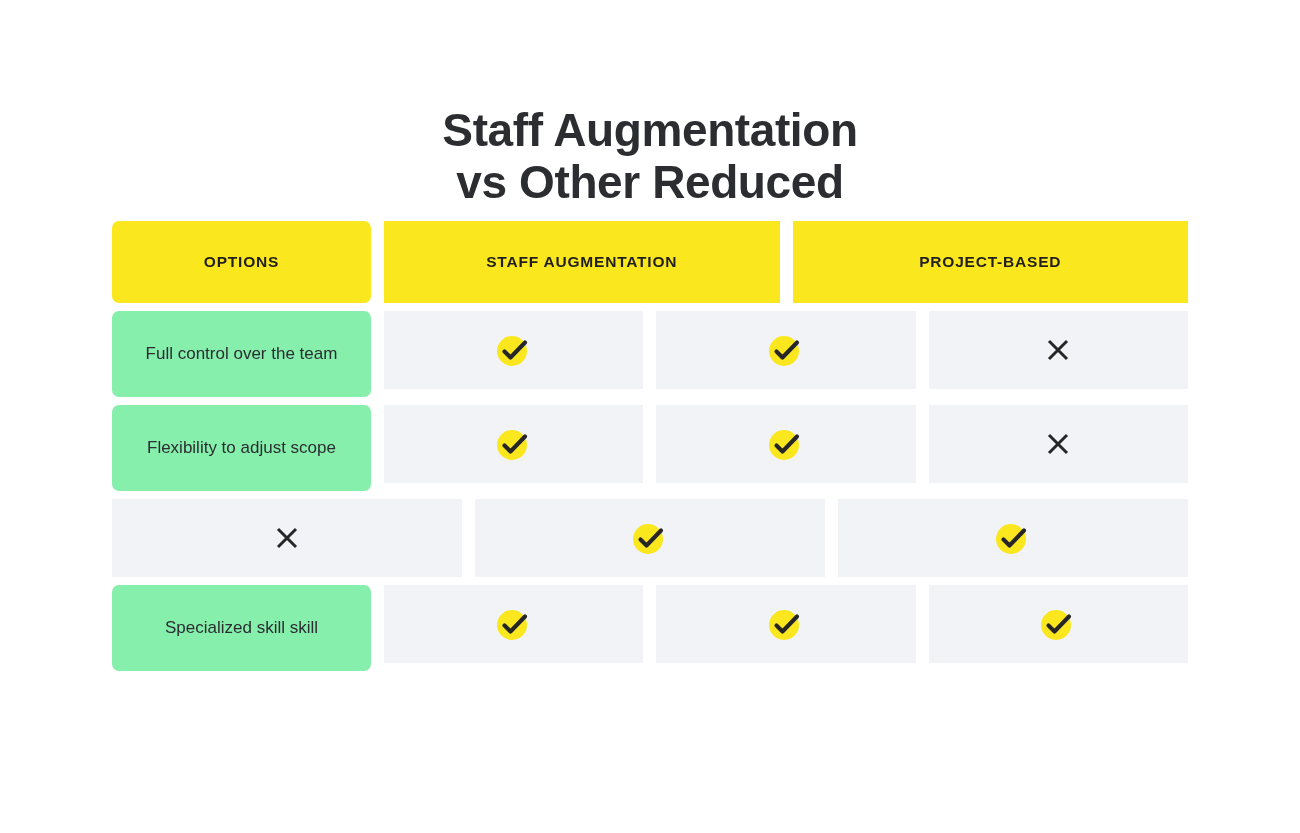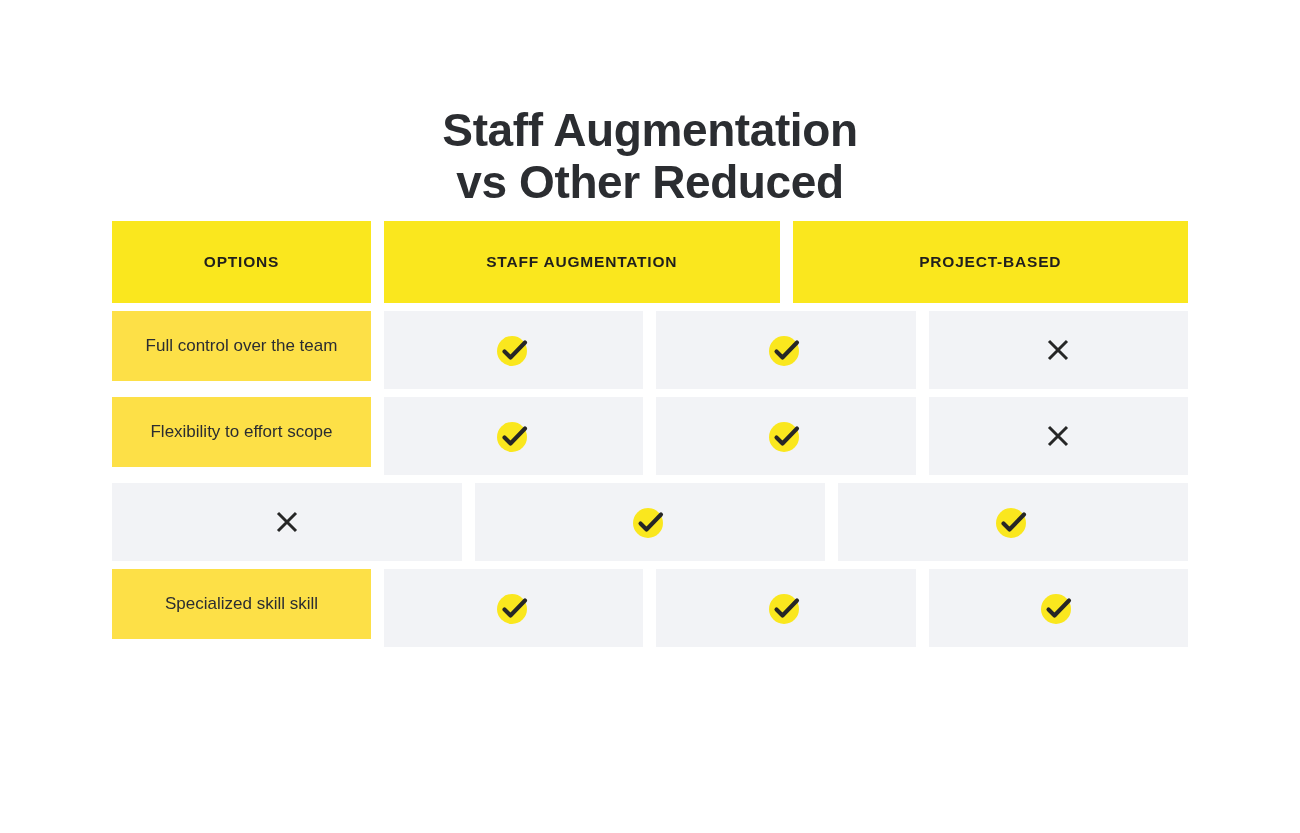--- a/index.html
+++ b/index.html
@@ -53,20 +53,21 @@
     margin-bottom: 8px;
   }
   .row:last-child {
     margin-bottom: 0;
   }
 
   .cell-label {
     flex: 0 0 259px;
     width: 259px;
     box-sizing: border-box;
+    border-radius: 7px;
   }
   .cell-data {
     flex: 1 1 0;
     box-sizing: border-box;
   }
 
   
   .header-row {
     margin-bottom: 8px;
   }
@@ -80,22 +81,22 @@
     font-size: 15.5px;
     font-weight: 700;
     letter-spacing: 0.8px;
     text-align: center;
     padding: 0 8px;
     box-sizing: border-box;
   }
 
   
   .body-row .cell-label {
-    background: #fde047;
-    height: 70px;
+    background: #86efac;
+    height: 86px;
     display: flex;
     align-items: center;
     justify-content: center;
     text-align: center;
     color: #2b2d31;
     font-size: 17px;
     font-weight: 500;
     line-height: 1.45;
     padding: 0 26px;
     box-sizing: border-box;
@@ -148,21 +149,21 @@
               <path d="M12.5 23.5 L18.5 29.5 L33 14.5" fill="none" stroke="#262626" stroke-width="4.1" stroke-linecap="round" stroke-linejoin="round"></path>
             </svg>
           </div>
           <div class="cell-data">
             <svg class="mark" viewBox="0 0 44 44" xmlns="http://www.w3.org/2000/svg">
               <path d="M13 13 L31 31 M31 13 L13 31" fill="none" stroke="#262626" stroke-width="3" stroke-linecap="butt"></path>
             </svg>
           </div>
         </div>
         <div class="row body-row">
-          <div class="cell-label">Flexibility to effort scope</div>
+          <div class="cell-label">Flexibility to adjust scope</div>
           <div class="cell-data">
             <svg class="mark" viewBox="0 0 44 44" xmlns="http://www.w3.org/2000/svg">
               <circle cx="20" cy="23" r="15" fill="#FAE71E"></circle>
               <path d="M12.5 23.5 L18.5 29.5 L33 14.5" fill="none" stroke="#262626" stroke-width="4.1" stroke-linecap="round" stroke-linejoin="round"></path>
             </svg>
           </div>
           <div class="cell-data">
             <svg class="mark" viewBox="0 0 44 44" xmlns="http://www.w3.org/2000/svg">
               <circle cx="20" cy="23" r="15" fill="#FAE71E"></circle>
               <path d="M12.5 23.5 L18.5 29.5 L33 14.5" fill="none" stroke="#262626" stroke-width="4.1" stroke-linecap="round" stroke-linejoin="round"></path>

